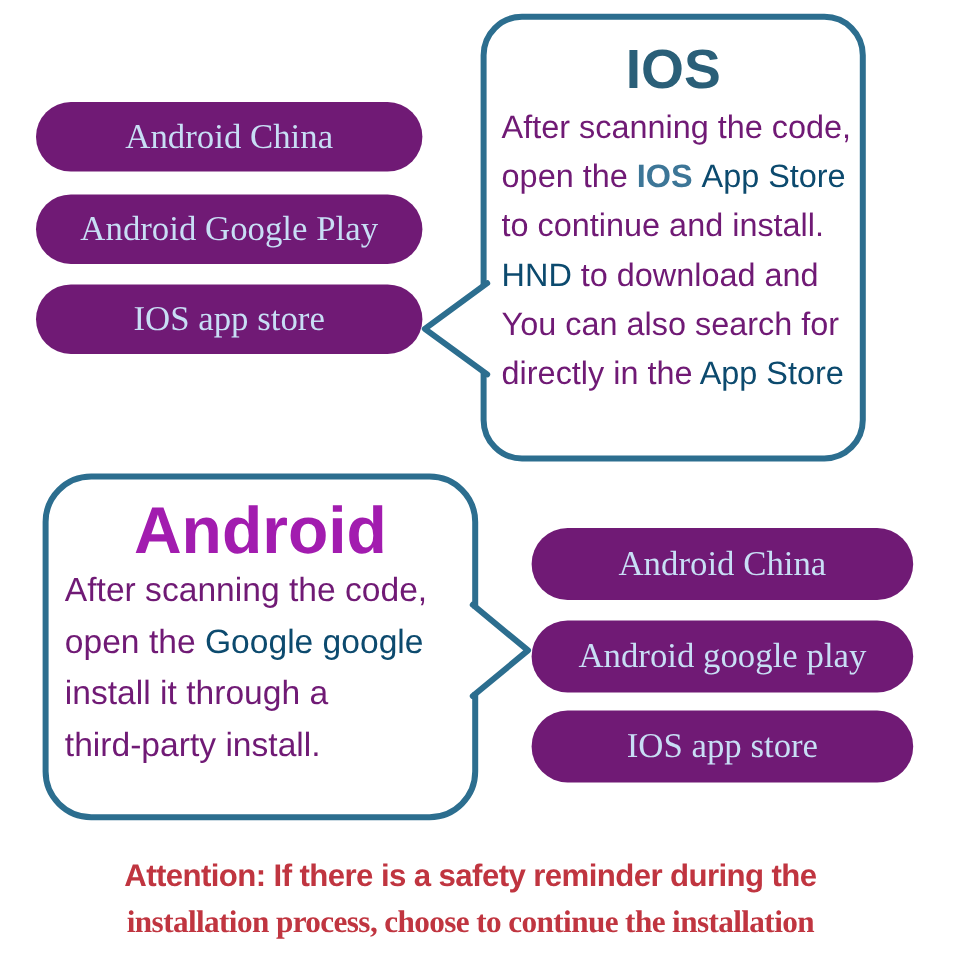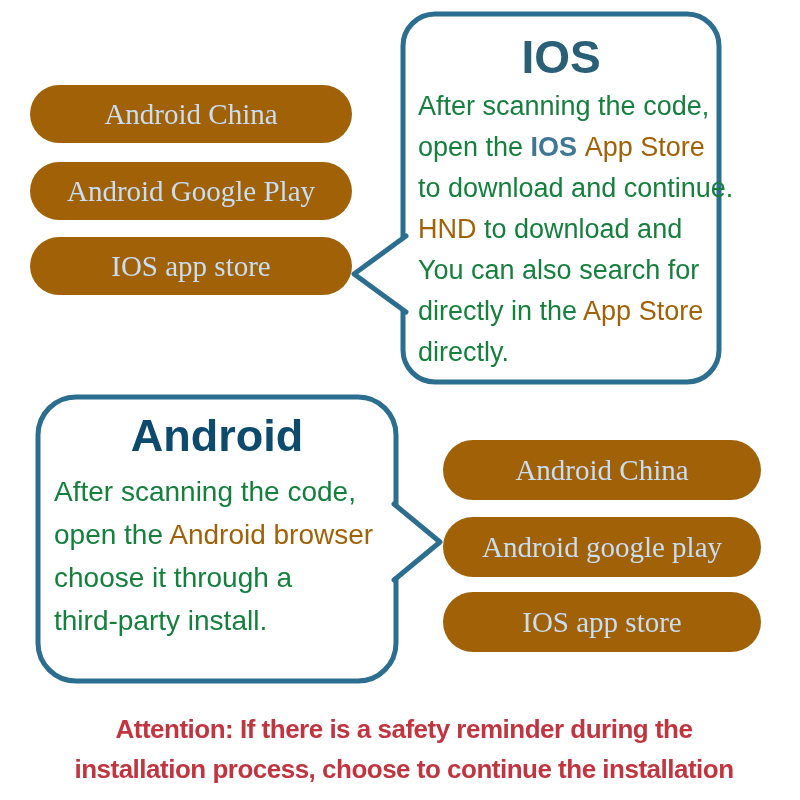--- a/index.html
+++ b/index.html
@@ -1,39 +1,39 @@
 <!DOCTYPE html>
 <html><head>
 <meta charset="utf-8">
 <style>
   html,body{margin:0;padding:0;background:#ffffff;}
   .stage{position:relative;width:800px;height:800px;background:#ffffff;overflow:hidden;
          font-family:"Liberation Sans",sans-serif;}
   .bubble-svg{position:absolute;}
-  .pill{position:absolute;background:#a16207;border-radius:30px;display:flex;
+  .pill{position:absolute;background:#701a75;border-radius:30px;display:flex;
         align-items:center;justify-content:center;
         font-family:"Liberation Serif",serif;font-size:29px;color:#c8def5;}
   .bubble-title{position:absolute;text-align:center;font-weight:bold;
                 font-family:"Liberation Sans",sans-serif;}
   .title-ios{left:403px;top:30px;width:316px;font-size:46px;color:#2a5f78;}
-  .title-android{left:38px;top:410px;width:358px;font-size:45px;color:#0c4a6e;}
+  .title-android{left:38px;top:410px;width:358px;font-size:55px;color:#a21caf;}
   .bubble-body{position:absolute;color:#3b3b3d;}
   .body-ios{left:418px;top:86px;font-size:27px;}
   .body-ios .line{height:41px;line-height:41px;}
   .body-android{left:54px;top:470px;font-size:28px;}
   .body-android .line{height:43px;line-height:43px;}
   .line{white-space:pre;}
-  .seg-dark{color:#15803d;margin-top:36px;}
-  .seg-teal{color:#a16207;}
+  .seg-dark{color:#701a75;margin-top:36px;}
+  .seg-teal{color:#0c4a6e;}
   .seg-teal-strong{color:#3d7697;font-weight:bold;}
-  .attention-line{position:absolute;left:16px;width:776px;text-align:center;
+  .attention-line{position:absolute;left:4px;width:776px;text-align:center;
                   font-weight:bold;font-size:26px;letter-spacing:-0.5px;
                   color:#c03540;white-space:nowrap;}
   .attention-1{top:714px;}
-  .attention-2{top:754px;}
+  .attention-2{top:754px;font-family:Liberation Serif, serif;}
 </style>
 </head>
 <body>
 
 <div class="stage">
 
   <svg class="bubble-svg" style="left:346px;top:10px;" width="380" height="378" viewBox="0 0 380 378">
     <rect x="57" y="4" width="316" height="368" rx="32" fill="#ffffff" stroke="#2c6e8f" stroke-width="5"></rect>
     <rect x="54" y="229" width="9" height="70" fill="#ffffff"></rect>
     <path d="M60 226 L8 264 L60 302" fill="#ffffff" stroke="#2c6e8f" stroke-width="5" stroke-linejoin="round" stroke-linecap="round"></path>
@@ -62,31 +62,30 @@
     <span>Android google play</span>
   </div>
   <div class="pill" style="left:443px;top:592px;width:318px;height:60px;">
     <span>IOS app store</span>
   </div>
 
   <div class="bubble-title title-ios">IOS</div>
   <div class="bubble-body body-ios">
     <div class="line"><span class="seg-dark">After scanning the code,</span></div>
     <div class="line"><span class="seg-dark">open the </span><span class="seg-teal-strong">IOS </span><span class="seg-teal">App Store</span></div>
-    <div class="line"><span class="seg-dark">to download and continue.</span></div>
+    <div class="line"><span class="seg-dark">to continue and install.</span></div>
     <div class="line"><span class="seg-teal">HND</span><span class="seg-dark"> to download and</span></div>
     <div class="line"><span class="seg-dark">You can also search for</span></div>
     <div class="line"><span class="seg-dark">directly in the </span><span class="seg-teal">App Store</span></div>
-    <div class="line"><span class="seg-dark">directly.</span></div>
   </div>
 
   <div class="bubble-title title-android">Android</div>
   <div class="bubble-body body-android">
     <div class="line"><span class="seg-dark">After scanning the code,</span></div>
-    <div class="line"><span class="seg-dark">open the </span><span class="seg-teal">Android browser</span></div>
-    <div class="line"><span class="seg-dark">choose it through a</span></div>
+    <div class="line"><span class="seg-dark">open the </span><span class="seg-teal">Google google</span></div>
+    <div class="line"><span class="seg-dark">install it through a</span></div>
     <div class="line"><span class="seg-dark">third-party install.</span></div>
   </div>
 
   <div class="attention-line attention-1">Attention: If there is a safety reminder during the</div>
   <div class="attention-line attention-2">installation process, choose to continue the installation</div>
 
 </div>
 
 </body></html>

